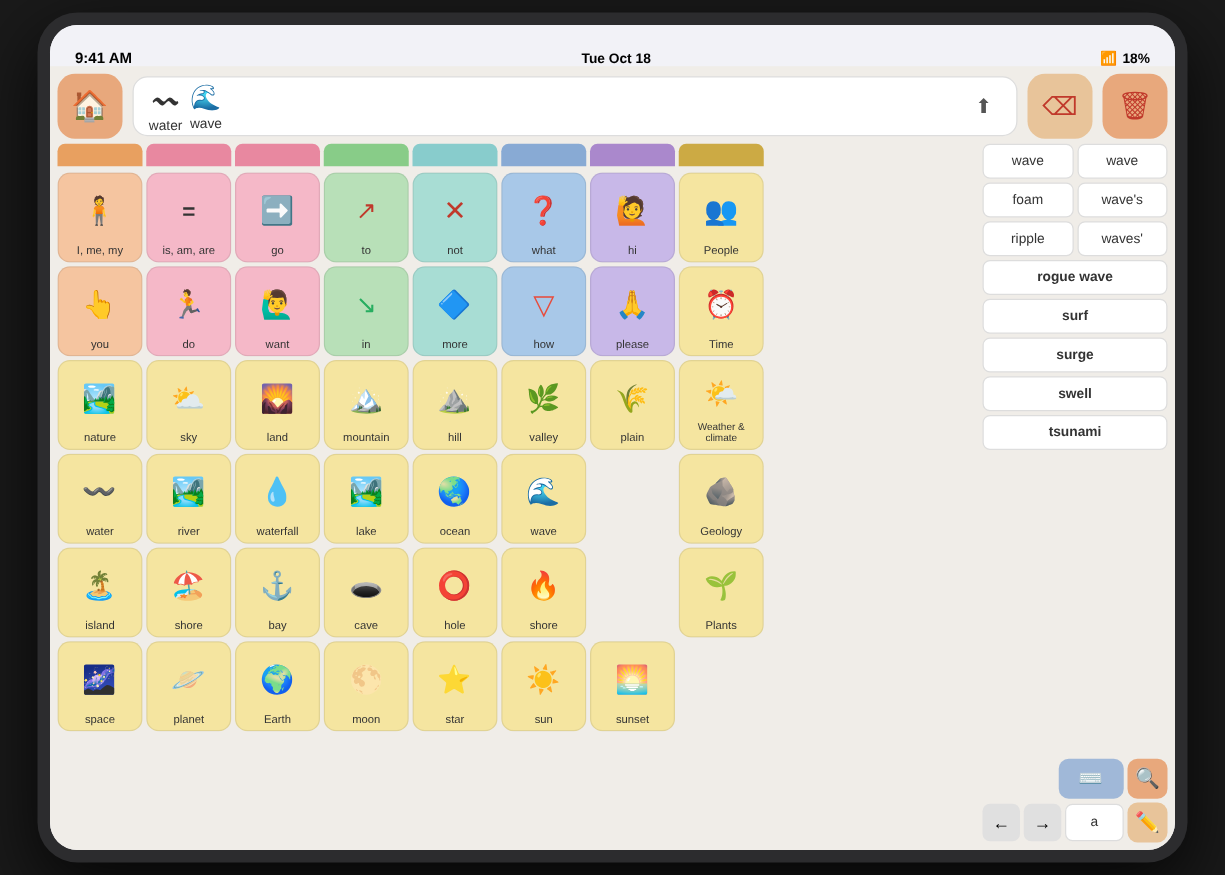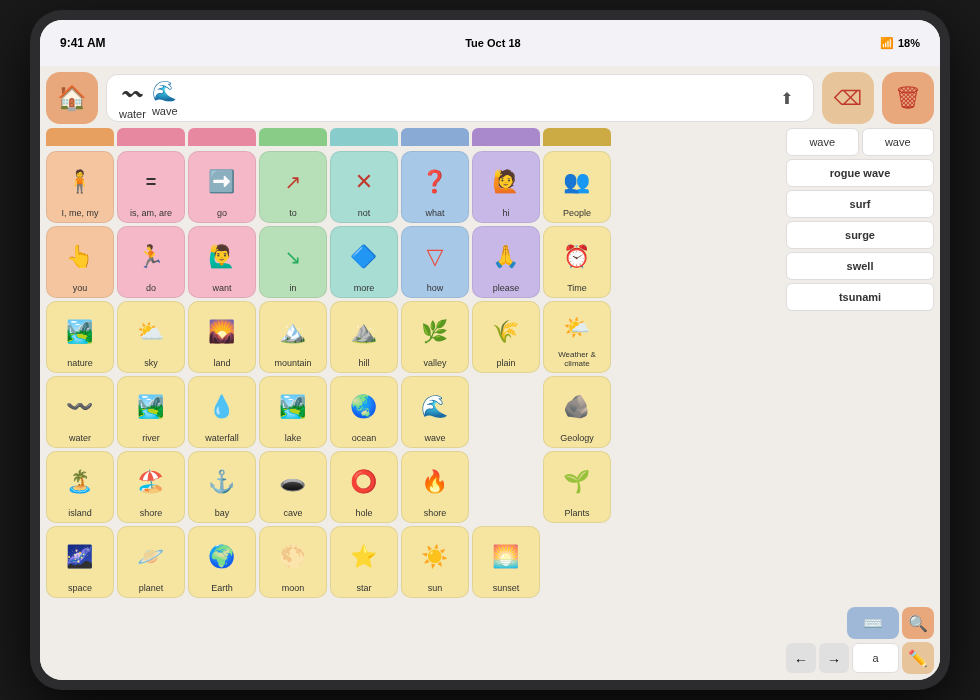--- a/index.html
+++ b/index.html
@@ -26,23 +26,23 @@
       width: 100%;
       height: 100%;
       background: #f2f2f7;
       border-radius: 22px;
       overflow: hidden;
       display: flex;
       flex-direction: column;
     }
     .status-bar {
       background: #f2f2f7;
-      height: 46px;
-      display: flex;
-      align-items: center;
+      height: 33px;
+      display: flex;
+      align-items: flex-end;
       justify-content: space-between;
       padding: 0 20px;
       font-size: 11px;
       font-weight: 600;
     }
     .status-time { font-weight: 700; font-size: 12px; }
     .status-right { display: flex; align-items: center; gap: 4px; font-size: 11px; }
     .app-container {
       flex: 1;
       display: flex;
@@ -596,20 +596,28 @@
         </div>
 
         <div class="right-panel">
 
           <div class="word-suggestions">
             <div class="word-row">
               <div class="word-chip">wave</div>
               <div class="word-chip">wave</div>
             </div>
             <div class="word-row">
+              <div class="word-chip">foam</div>
+              <div class="word-chip">wave's</div>
+            </div>
+            <div class="word-row">
+              <div class="word-chip">ripple</div>
+              <div class="word-chip">waves'</div>
+            </div>
+            <div class="word-row">
               <div class="word-chip wide">rogue wave</div>
             </div>
             <div class="word-row">
               <div class="word-chip wide">surf</div>
             </div>
             <div class="word-row">
               <div class="word-chip wide">surge</div>
             </div>
             <div class="word-row">
               <div class="word-chip wide">swell</div>

